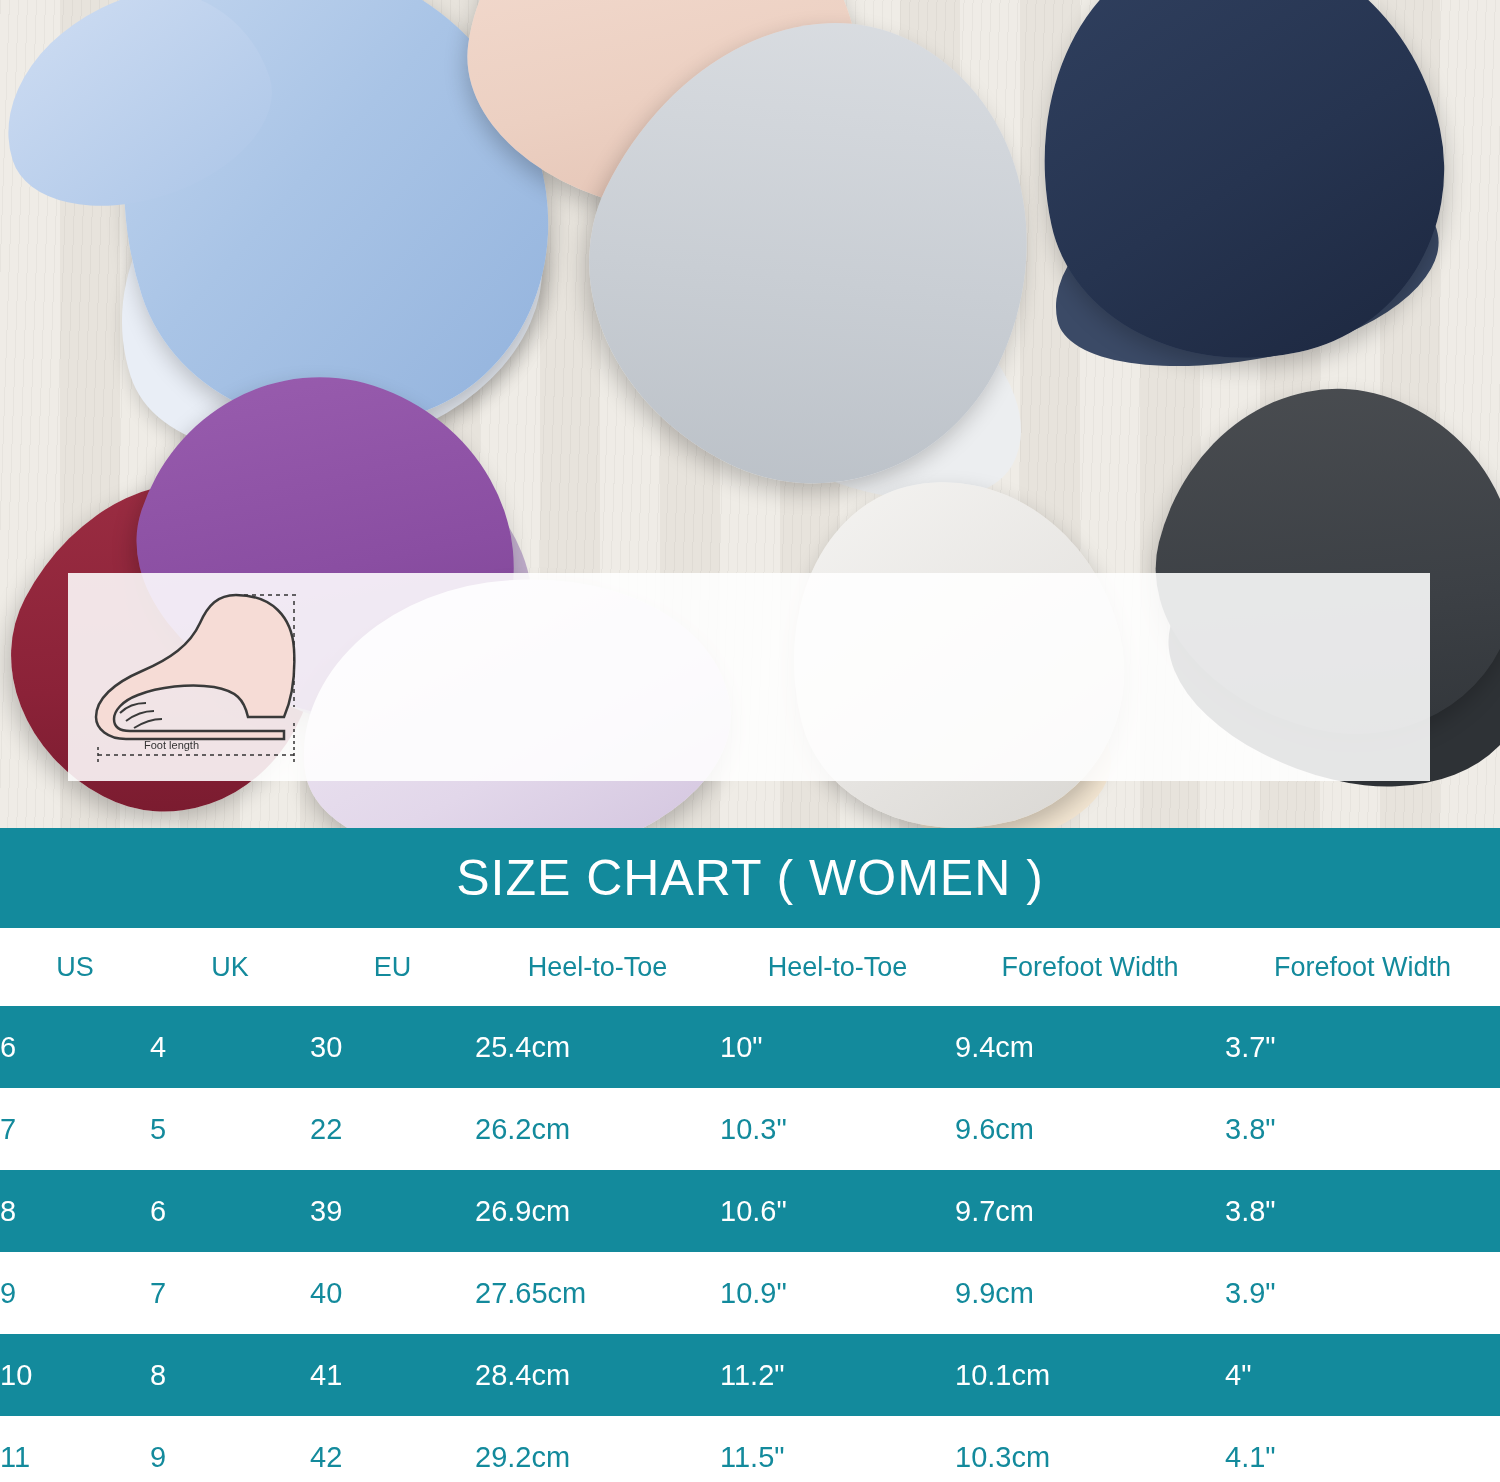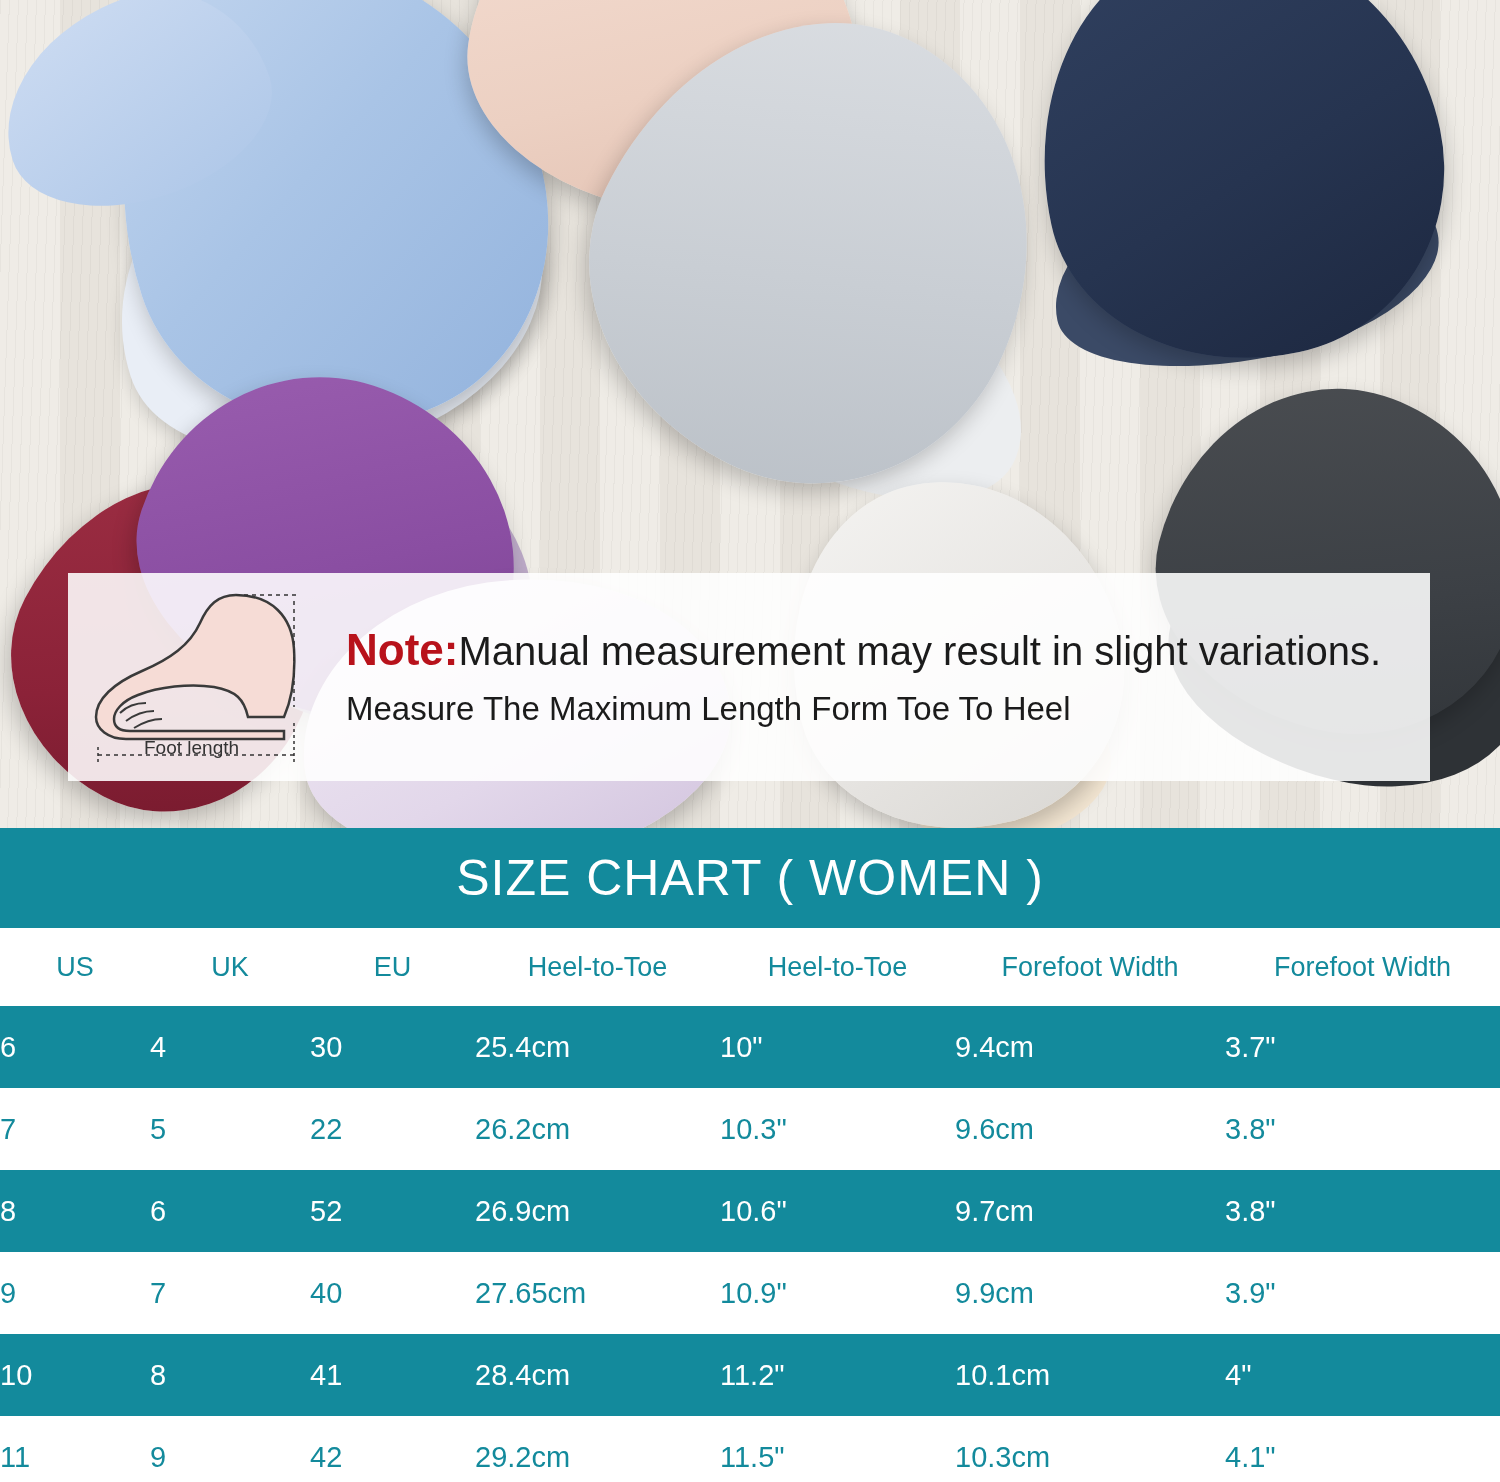--- a/index.html
+++ b/index.html
@@ -210,22 +210,22 @@
   }
   .note-line2 {
     margin-top: 16px;
     font-size: 33px;
     color: #1b1b1b;
     white-space: nowrap;
   }
   .foot-label {
     position: absolute;
     left: 58px;
-    bottom: 8px;
-    font-size: 19px;
+    bottom: 16px;
+    font-size: 11px;
     color: #333;
     text-align: center;
   }
 
   
   .chart-title-bar {
     position: absolute;
     left: 0;
     top: 828px;
     width: 1500px;
@@ -326,26 +326,20 @@
         <path d="M34 126 C40 120 50 116 60 116" fill="none" stroke="#3a3a3a" stroke-width="2"></path>
         <path d="M40 134 C48 128 58 124 68 124" fill="none" stroke="#3a3a3a" stroke-width="2"></path>
         <path d="M48 141 C56 136 66 132 76 132" fill="none" stroke="#3a3a3a" stroke-width="2"></path>
         <line x1="12" y1="160" x2="12" y2="176" stroke="#333" stroke-width="1.5" stroke-dasharray="3,3"></line>
         <line x1="208" y1="136" x2="208" y2="176" stroke="#333" stroke-width="1.5" stroke-dasharray="3,3"></line>
         <line x1="12" y1="168" x2="208" y2="168" stroke="#333" stroke-width="1.5" stroke-dasharray="4,4"></line>
         <line x1="208" y1="14" x2="208" y2="120" stroke="#333" stroke-width="1.5" stroke-dasharray="4,4"></line>
         <line x1="150" y1="8" x2="214" y2="8" stroke="#333" stroke-width="1.5" stroke-dasharray="4,4"></line>
       </svg>
       <span class="foot-label">Foot length</span>
-    </div>
-    <div class="note-text">
-      <div class="note-line1">
-        <span class="note-word">Note:</span><span>Manual measurement may result in slight variations.</span>
-      </div>
-      <div class="note-line2">Measure The Maximum Length Form Toe To Heel</div>
     </div>
   </div>
 
   <div class="chart-title-bar">
     <span class="chart-title">SIZE CHART ( WOMEN )</span>
   </div>
 
   <table class="size-table">
     <colgroup>
       <col class="col-1">
@@ -382,21 +376,21 @@
         <td>5</td>
         <td>22</td>
         <td>26.2cm</td>
         <td>10.3"</td>
         <td>9.6cm</td>
         <td>3.8"</td>
       </tr>
       <tr class="row-teal">
         <td>8</td>
         <td>6</td>
-        <td>52</td>
+        <td>39</td>
         <td>26.9cm</td>
         <td>10.6"</td>
         <td>9.7cm</td>
         <td>3.8"</td>
       </tr>
       <tr class="row-white">
         <td>9</td>
         <td>7</td>
         <td>40</td>
         <td>27.65cm</td>

